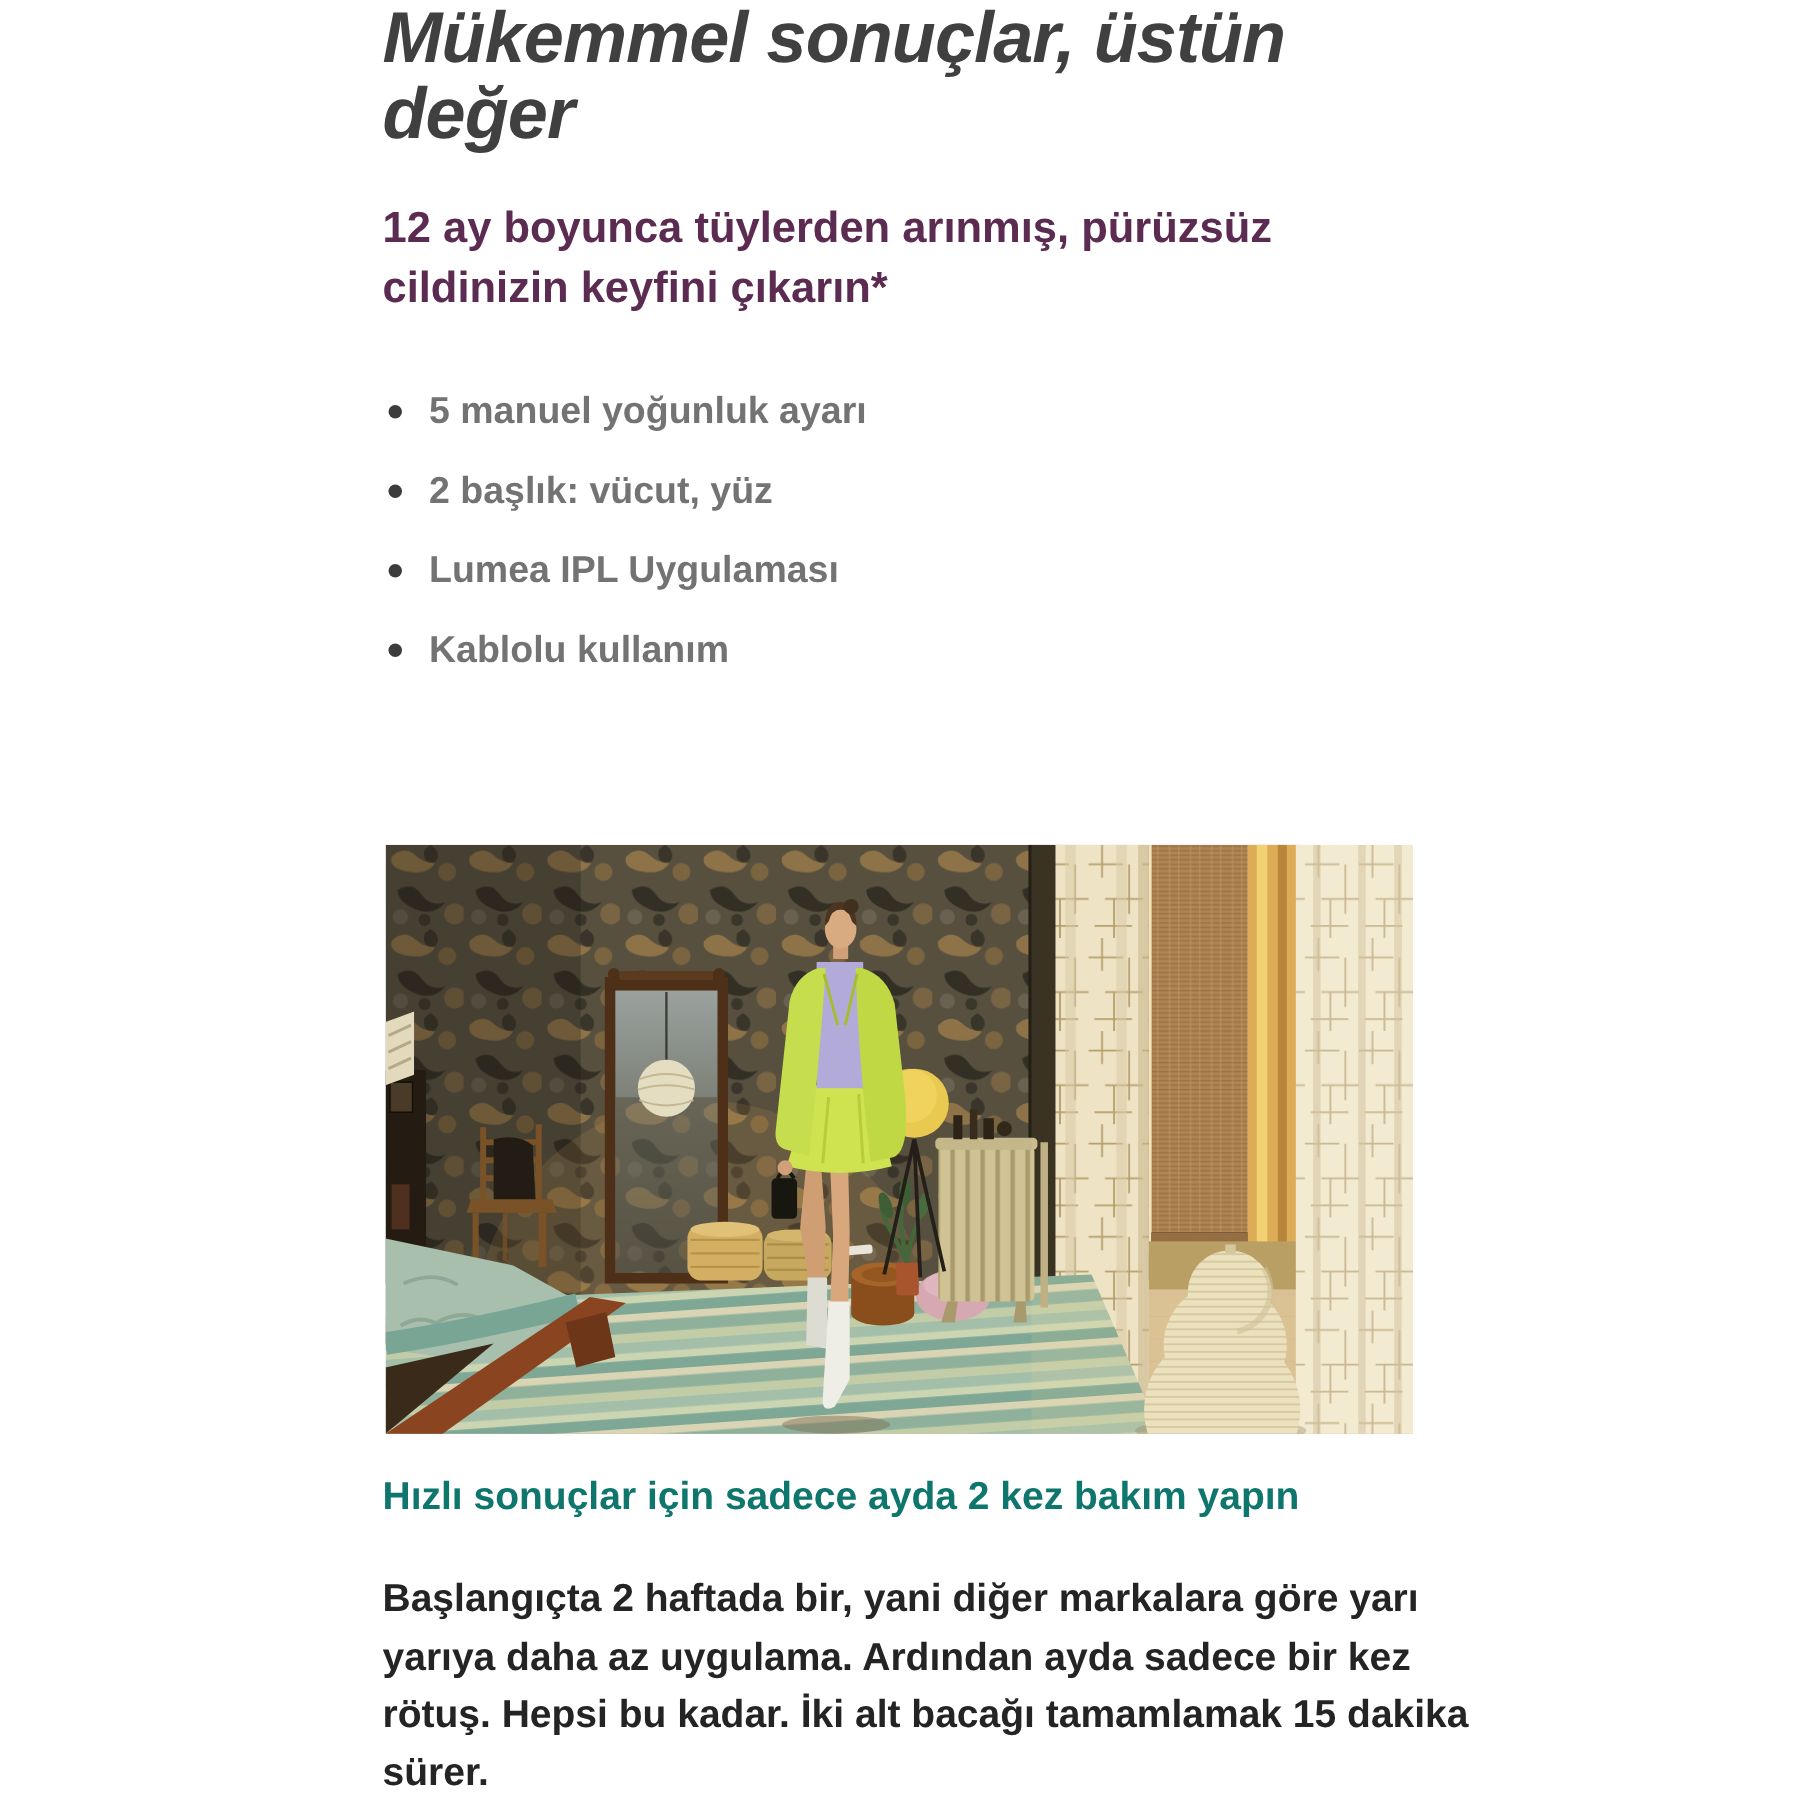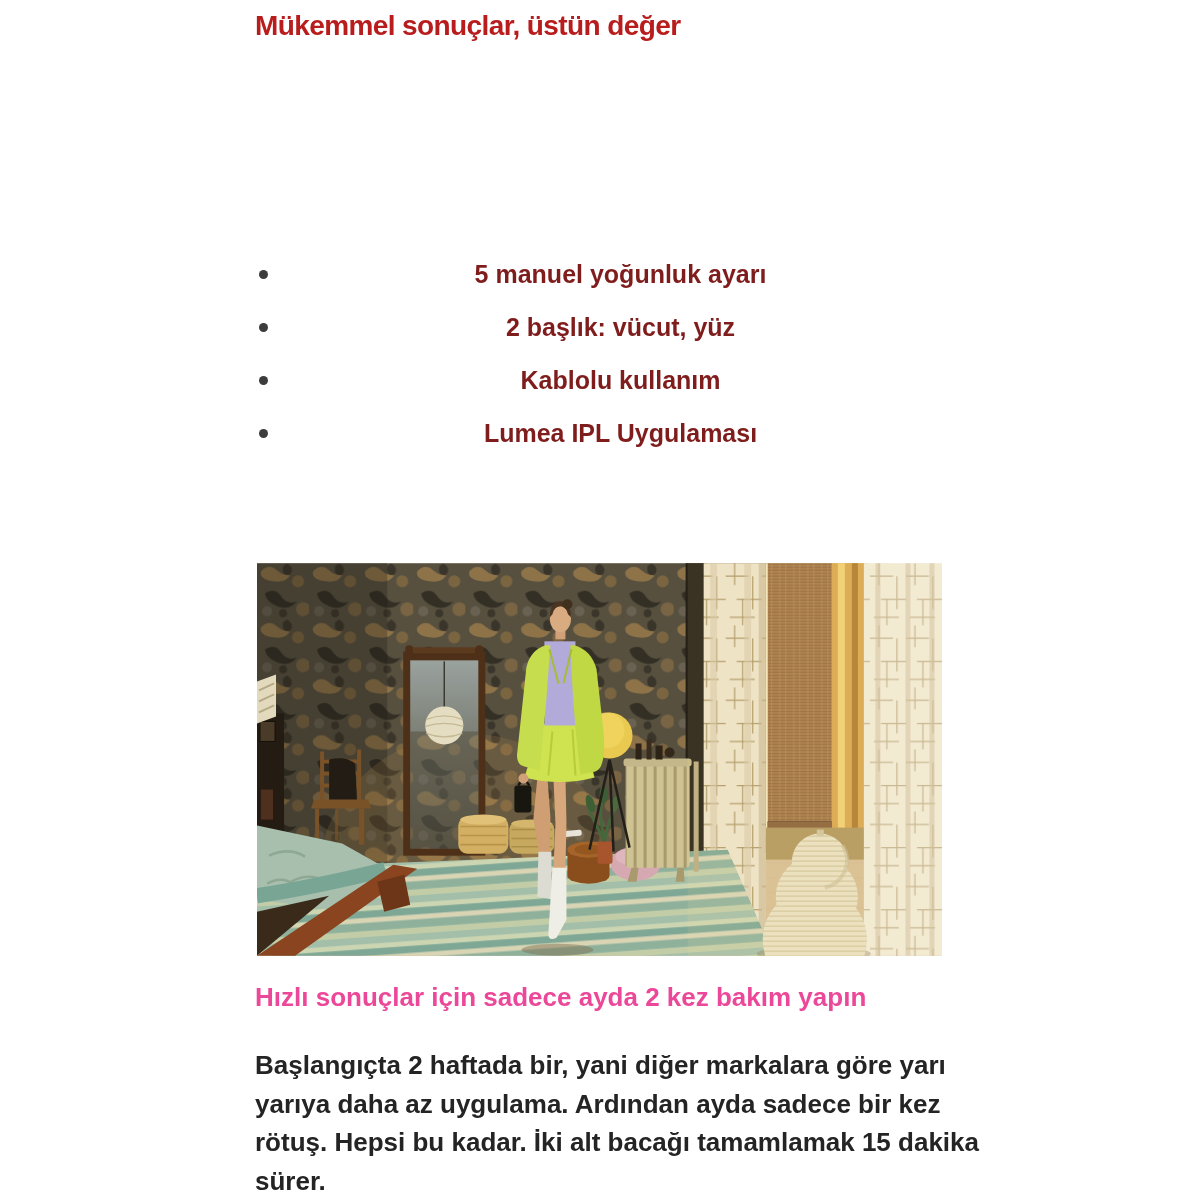--- a/index.html
+++ b/index.html
@@ -1,46 +1,47 @@
 <!DOCTYPE html>
 <html><head>
 <meta charset="utf-8">
 <style>
   html,body{margin:0;padding:0;background:#ffffff;}
   .page{position:relative;width:1200px;height:1200px;background:#ffffff;overflow:hidden;
         font-family:"Liberation Sans", sans-serif;}
   .title{position:absolute;left:255px;top:0px;width:700px;margin:0;
-         font-size:28px;line-height:51px;font-weight:700;letter-spacing:-0.6px;color:#b91c1c;}
+         font-size:48px;line-height:51px;font-weight:700;letter-spacing:-0.6px;color:#404040;font-style:italic;}
   .subtitle{position:absolute;left:255px;top:132px;width:710px;margin:0;
          font-size:29px;line-height:40px;font-weight:700;color:#5c2b51;}
   .features{position:absolute;left:255px;top:262px;margin:0;padding:0;list-style:none;width:700px;}
   .features li{position:relative;padding-left:31px;margin:0 0 28px 0;
-         font-size:25px;line-height:25px;font-weight:700;color:#7f1d1d;text-align:center;}
+         font-size:25px;line-height:25px;font-weight:700;color:#737373;}
   .features li .dot{position:absolute;left:4px;top:8px;width:9px;height:9px;border-radius:50%;
          background:#3c3c3c;}
   .photo{position:absolute;left:257px;top:563px;width:685px;height:393px;margin:0;overflow:hidden;}
   .photo svg{display:block;}
   .quick-heading{position:absolute;left:255px;top:981px;width:740px;margin:0;
-         font-size:26px;line-height:32px;font-weight:700;color:#ec4899;}
+         font-size:26px;line-height:32px;font-weight:700;color:#0f766e;}
   .quick-body{position:absolute;left:255px;top:1046px;width:750px;margin:0;
          font-size:26px;line-height:38.5px;font-weight:700;color:#242424;}
 </style>
 </head>
 <body>
 
 <div class="page">
 
   <h1 class="title">Mükemmel sonuçlar, üstün değer</h1>
 
+  <h2 class="subtitle">12 ay boyunca tüylerden arınmış, pürüzsüz cildinizin keyfini çıkarın*</h2>
 
   <ul class="features">
     <li><span class="dot"></span><span>5 manuel yoğunluk ayarı</span></li>
     <li><span class="dot"></span><span>2 başlık: vücut, yüz</span></li>
+    <li><span class="dot"></span><span>Lumea IPL Uygulaması</span></li>
     <li><span class="dot"></span><span>Kablolu kullanım</span></li>
-    <li><span class="dot"></span><span>Lumea IPL Uygulaması</span></li>
   </ul>
 
   <figure class="photo">
     <svg width="685" height="393" viewBox="0 0 684 392" xmlns="http://www.w3.org/2000/svg" role="img">
       <defs>
         <pattern id="wp" width="52" height="56" patternUnits="userSpaceOnUse">
           <rect width="52" height="56" fill="#57503f"></rect>
           <path d="M4 8 Q12 0 20 7 T34 10 Q30 20 16 18 T4 8" fill="#98794a" opacity="0.85"></path>
           <circle cx="41" cy="18" r="6" fill="#8a6e42" opacity="0.7"></circle>
           <path d="M8 30 Q18 24 24 33 T40 38 Q32 48 20 43 T8 30" fill="#2f2b22" opacity="0.9"></path>

